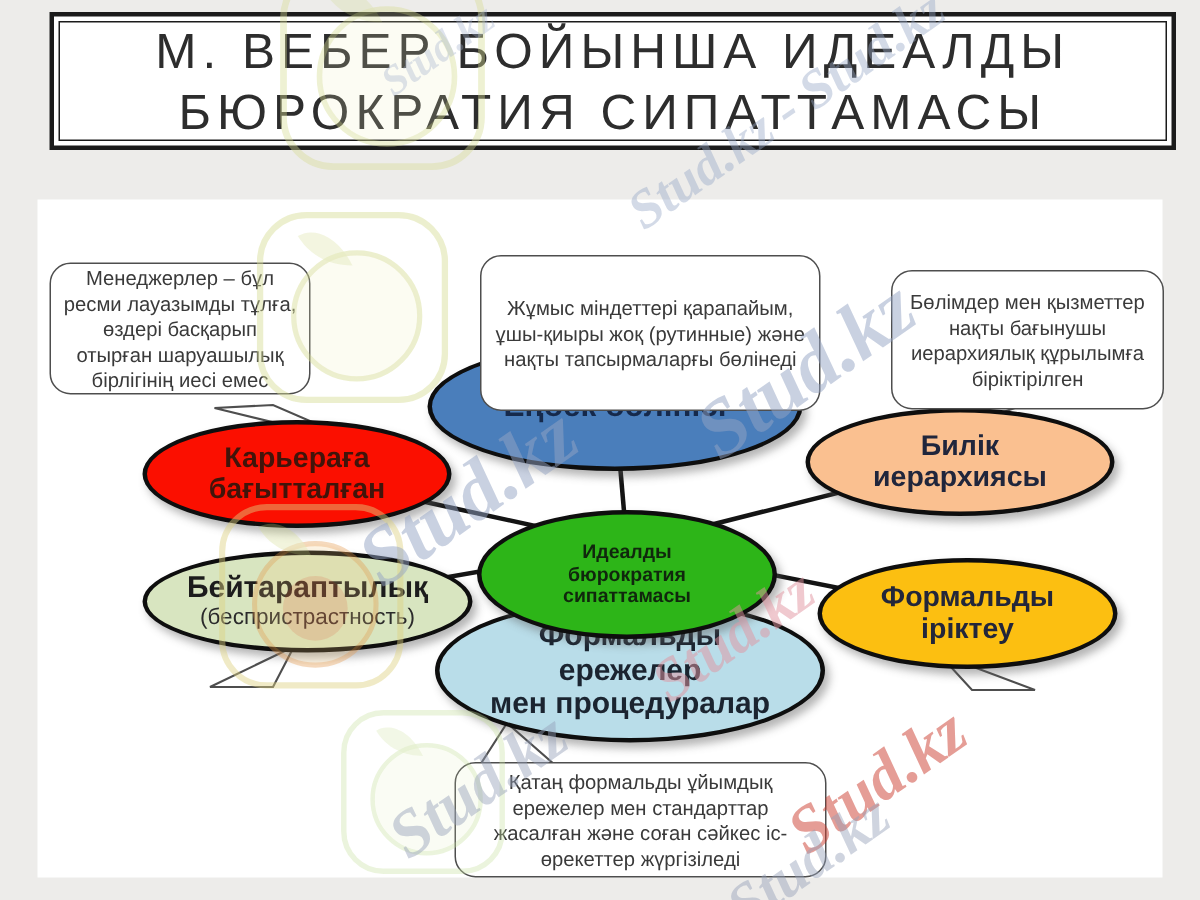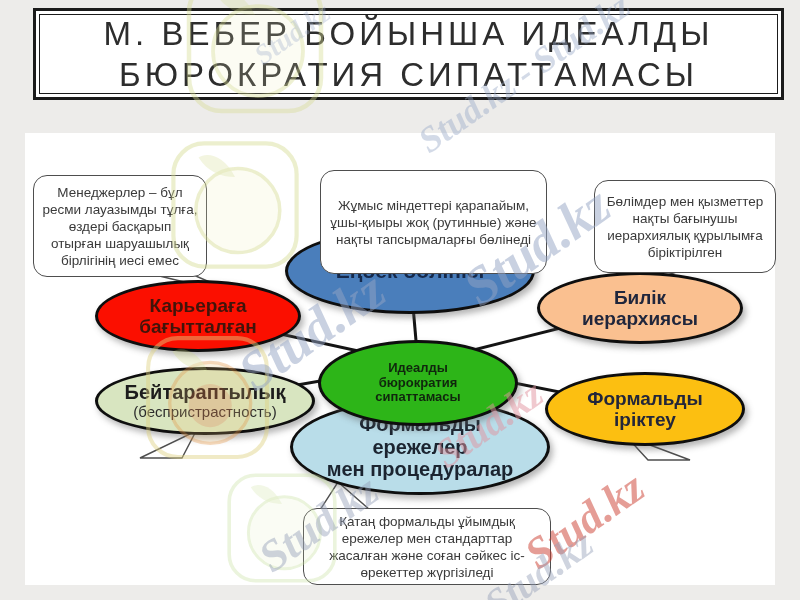--- a/index.html
+++ b/index.html
@@ -30,21 +30,21 @@
   .node-center{left:318px;top:340px;width:200px;height:86px;background:#2db518;color:#10270d;font-size:13px;z-index:6;}
   .node-impartiality{left:95px;top:367px;width:220px;height:68px;background:#d8e5c0;color:#1c1c1c;font-size:20px;}
   .node-impartiality .sub{font-weight:400;font-size:15px;color:#2b2b2b;}
   .node-selection{left:545px;top:372px;width:200px;height:74px;background:#fcbf11;color:#23263a;font-size:19px;}
   .node-rules{left:290px;top:399px;width:260px;height:96px;background:#b9dde9;color:#1b2430;font-size:20px;}
 
   
   .callout{position:absolute;background:#fff;border:1.5px solid #4e4e4e;border-radius:14px;
     box-sizing:border-box;display:flex;align-items:center;justify-content:center;text-align:center;
     color:#3a3a3a;font-size:13.5px;line-height:1.26;padding:6px 8px;z-index:7;}
-  .co-top-left{left:33px;top:175px;width:174px;height:102px;}
+  .co-top-left{left:33px;top:175px;width:174px;height:88px;}
   .co-top-center{left:320px;top:134px;width:227px;height:104px;margin-top:36px;}
   .co-top-right{left:594px;top:180px;width:182px;height:93px;}
   .co-bottom-left{left:33px;top:456px;width:188px;height:112px;}
   .co-bottom-center{left:303px;top:508px;width:248px;height:77px;}
   .co-bottom-right{left:597px;top:458px;width:180px;height:107px;}
 
   
   .wm-layer{position:absolute;left:0;top:0;width:800px;height:600px;z-index:9;pointer-events:none;}
   .wm{position:absolute;font-family:"Liberation Serif",serif;font-style:italic;font-weight:bold;
     transform:rotate(-35deg);white-space:nowrap;}

